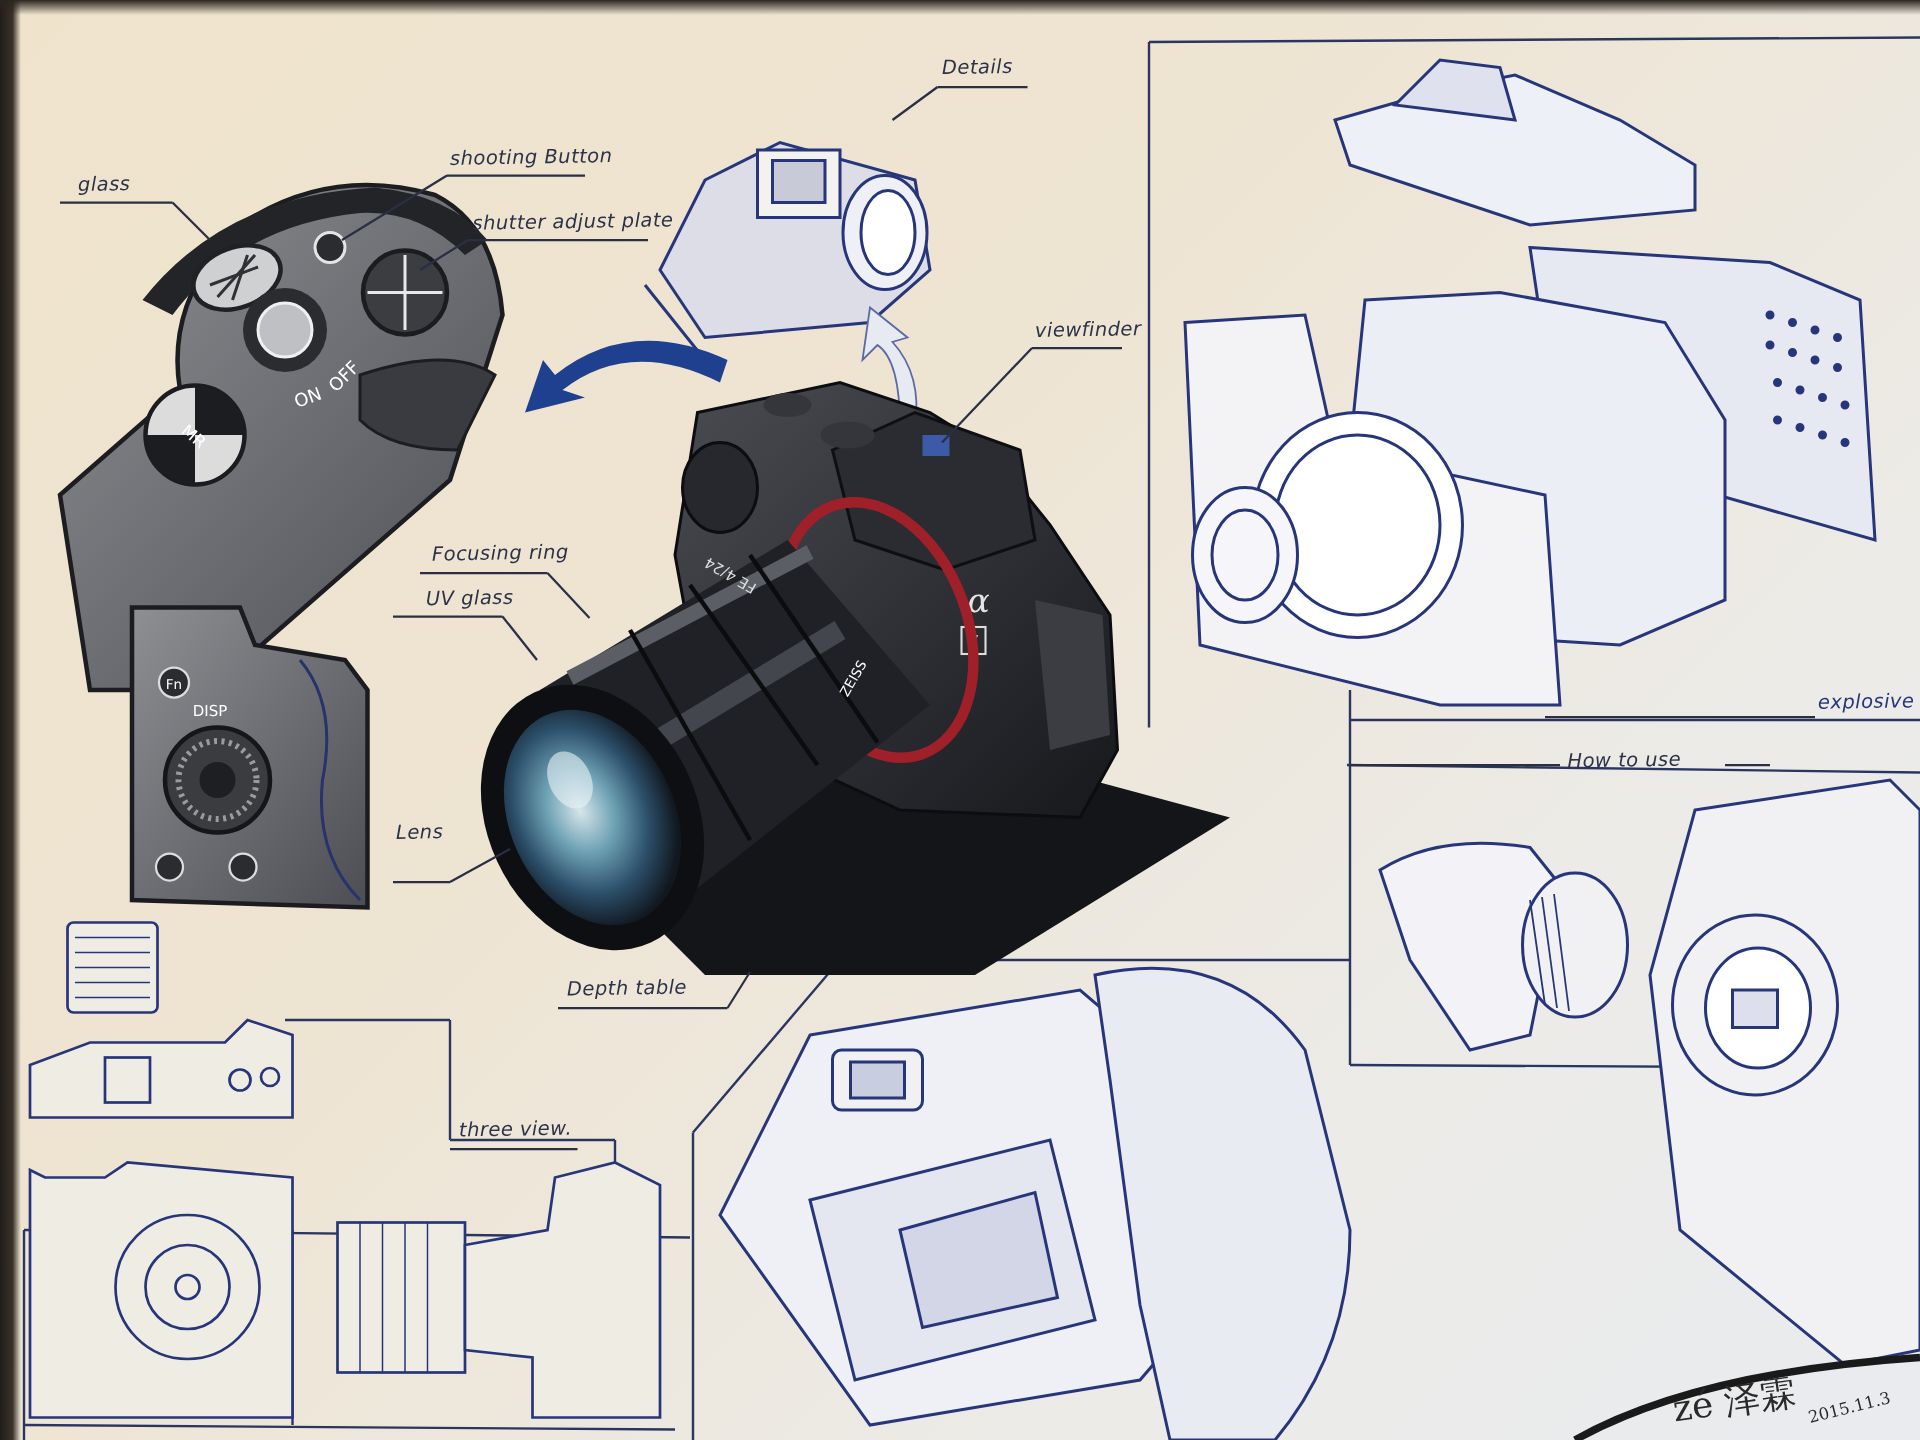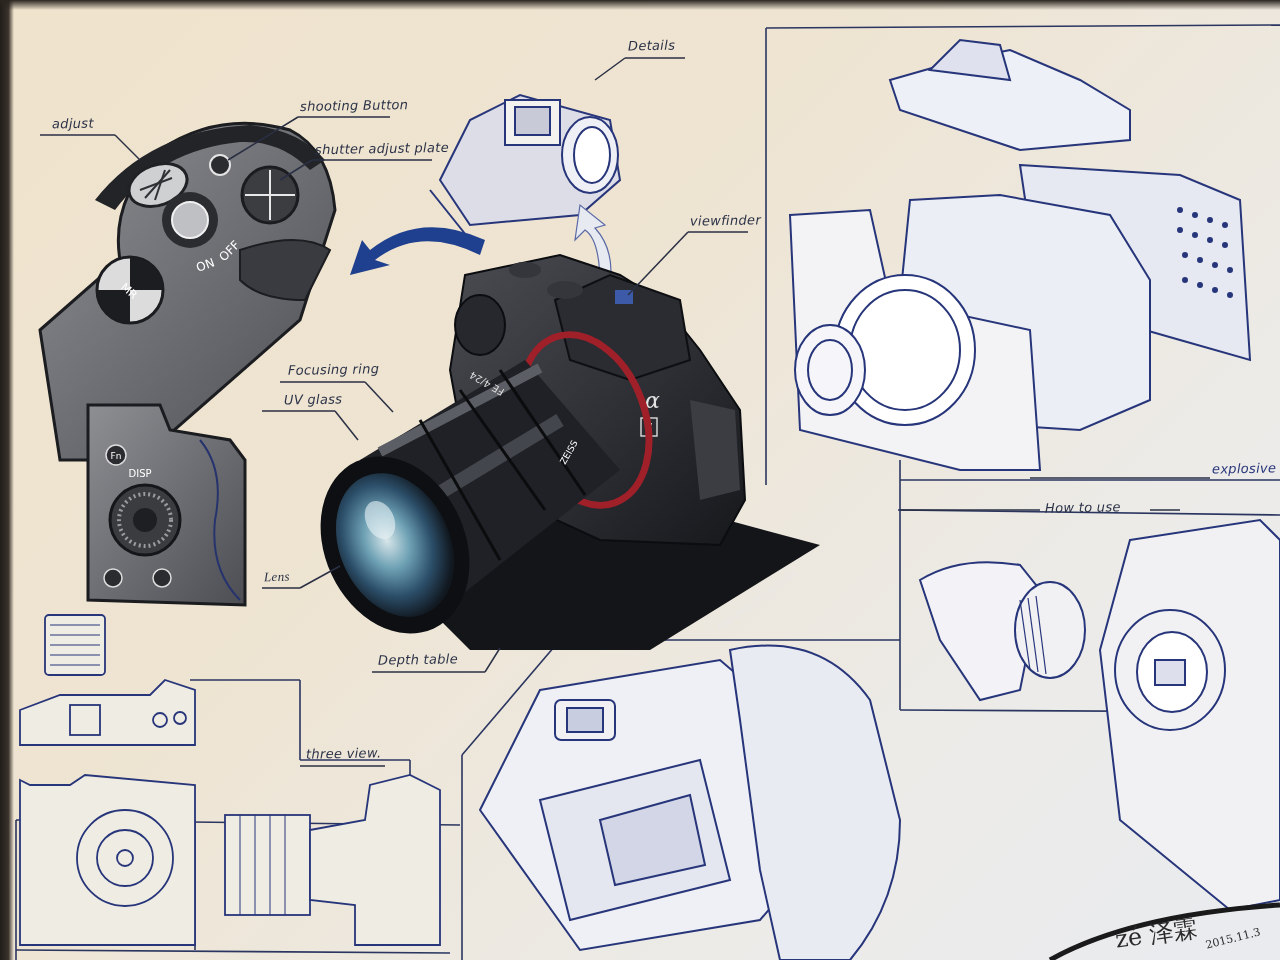--- a/index.html
+++ b/index.html
@@ -247,28 +247,28 @@
         <line x1="485" y1="672" x2="500" y2="648"></line>
       <line x1="1030" y1="478" x2="1210" y2="478"></line>
       <line x1="900" y1="510" x2="1040" y2="510"></line>
         <line x1="1150" y1="510" x2="1180" y2="510"></line>
       <line x1="300" y1="766" x2="385" y2="766"></line>
     </g>
 
     <path d="M1050 960 Q1130 915 1280 905" stroke="#1a1a1a" stroke-width="5" fill="none"></path>
   </svg>
 
-  <div class="lbl" style="left:52px;top:116px;">adjust</div>
+  <div class="lbl" style="left:52px;top:116px;">glass</div>
   <div class="lbl" style="left:300px;top:98px;">shooting Button</div>
   <div class="lbl" style="left:315px;top:141px;">shutter adjust plate</div>
   <div class="lbl" style="left:628px;top:38px;text-align:right;">Details</div>
   <div class="lbl" style="left:690px;top:213px;">viewfinder</div>
   <div class="lbl" style="left:288px;top:362px;">Focusing ring</div>
   <div class="lbl" style="left:284px;top:392px;">UV glass</div>
-  <div class="lbl" style="left:264px;top:569px;font-family:Liberation Serif, serif;">Lens</div>
+  <div class="lbl" style="left:264px;top:548px;">Lens</div>
   <div class="lbl" style="left:378px;top:652px;">Depth table</div>
   <div class="lbl" style="left:306px;top:746px;">three view.</div>
   <div class="lbl blue" style="left:1212px;top:461px;">explosive</div>
   <div class="lbl" style="left:1045px;top:500px;">How to use</div>
 
   <div class="sig" style="left:1115px;top:918px;font-size:24px;transform:rotate(-8deg);">zé 泽霖</div>
   <div class="sig" style="left:1205px;top:932px;font-size:11px;transform:rotate(-14deg);">2015.11.3</div>
 </div>
 
 </body></html>

